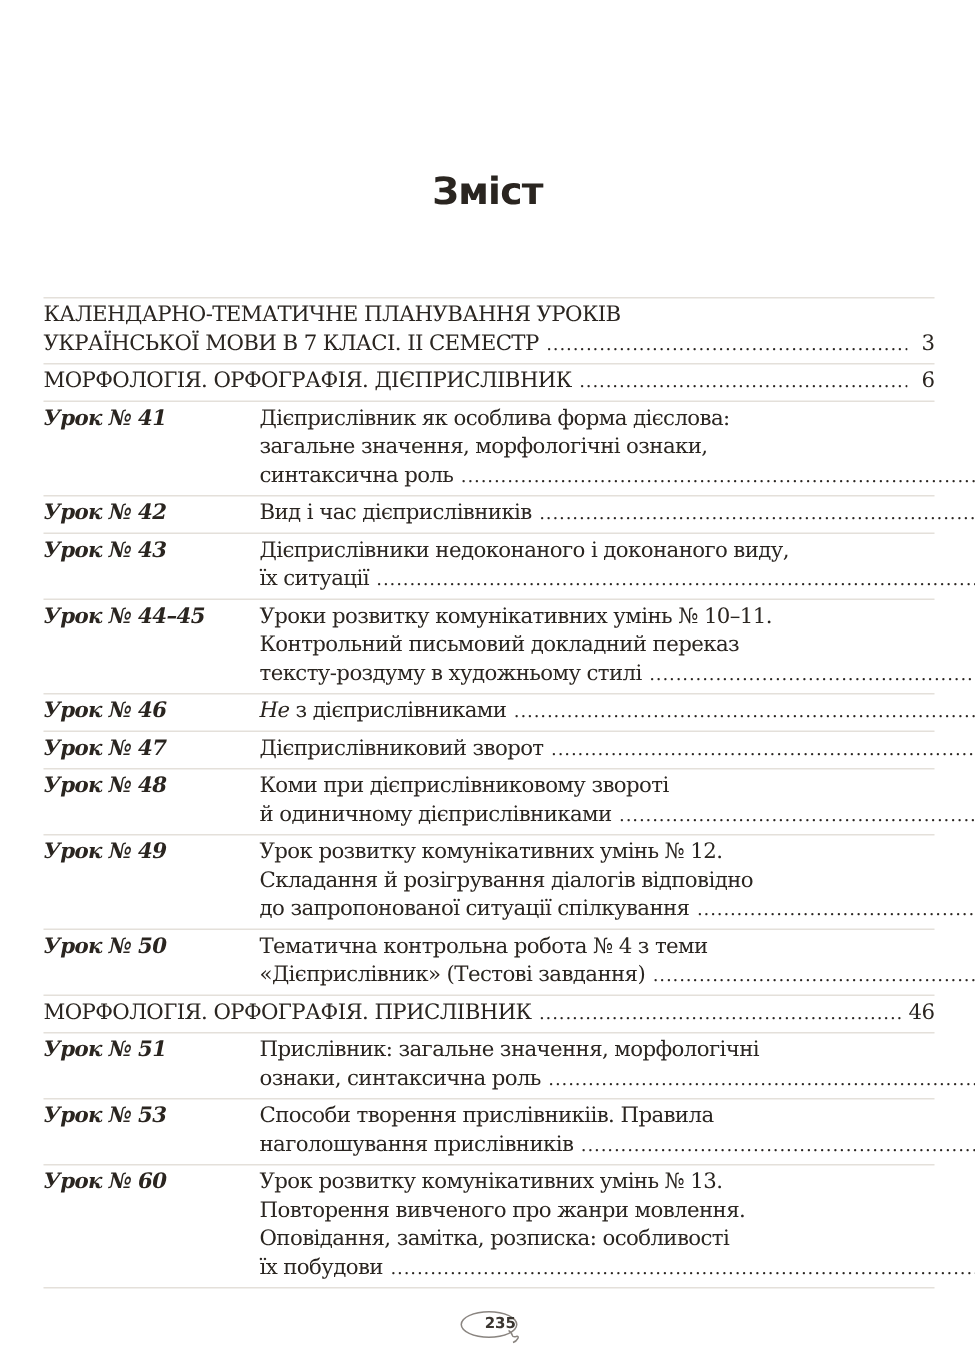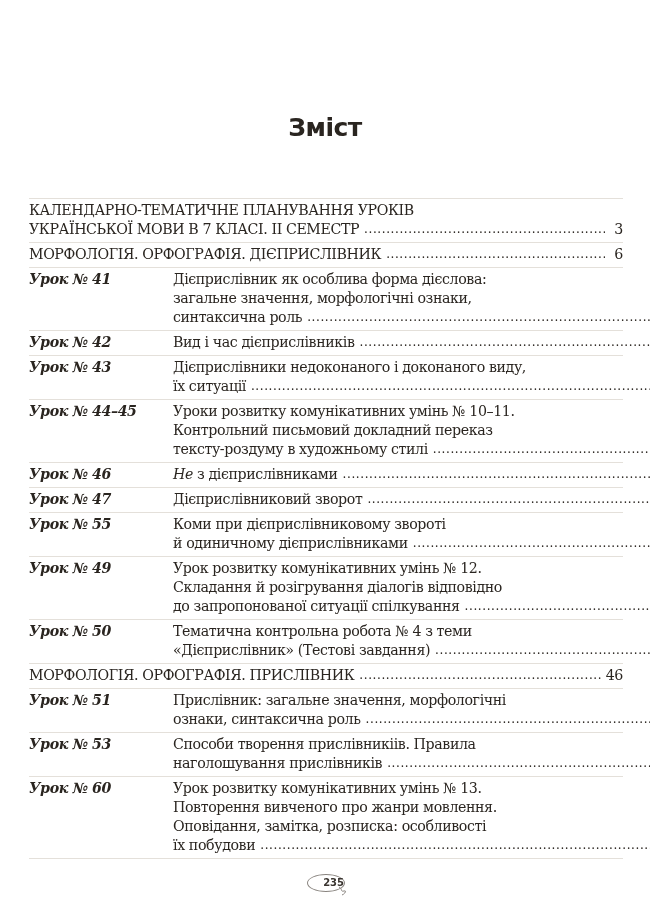--- a/index.html
+++ b/index.html
@@ -112,21 +112,21 @@
     <div class="row sep">
       <div class="lesson">Урок № 47</div>
       <div class="content">
         <span class="lastline">
           <span class="txt">Дієприслівниковий зворот</span>
           <span class="dots"></span>
         </span>
       </div>
     </div>
     <div class="row sep">
-      <div class="lesson">Урок № 55</div>
+      <div class="lesson">Урок № 48</div>
       <div class="content">
         <span class="line">Коми при дієприслівниковому звороті</span>
         <span class="lastline">
           <span class="txt">й одиничному дієприслівниками</span>
           <span class="dots"></span>
         </span>
       </div>
     </div>
     <div class="row sep">
       <div class="lesson">Урок № 49</div>

